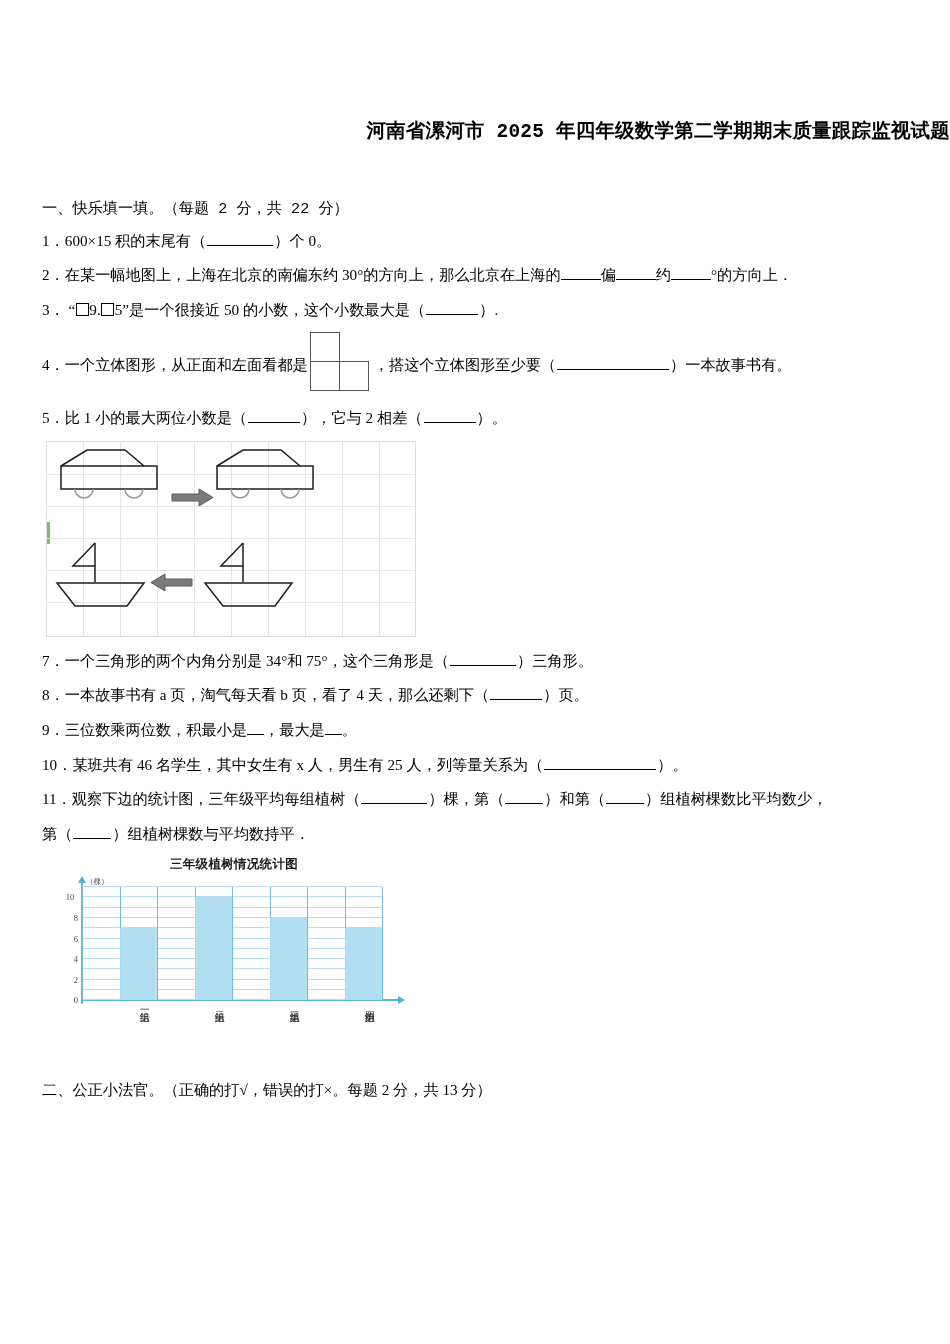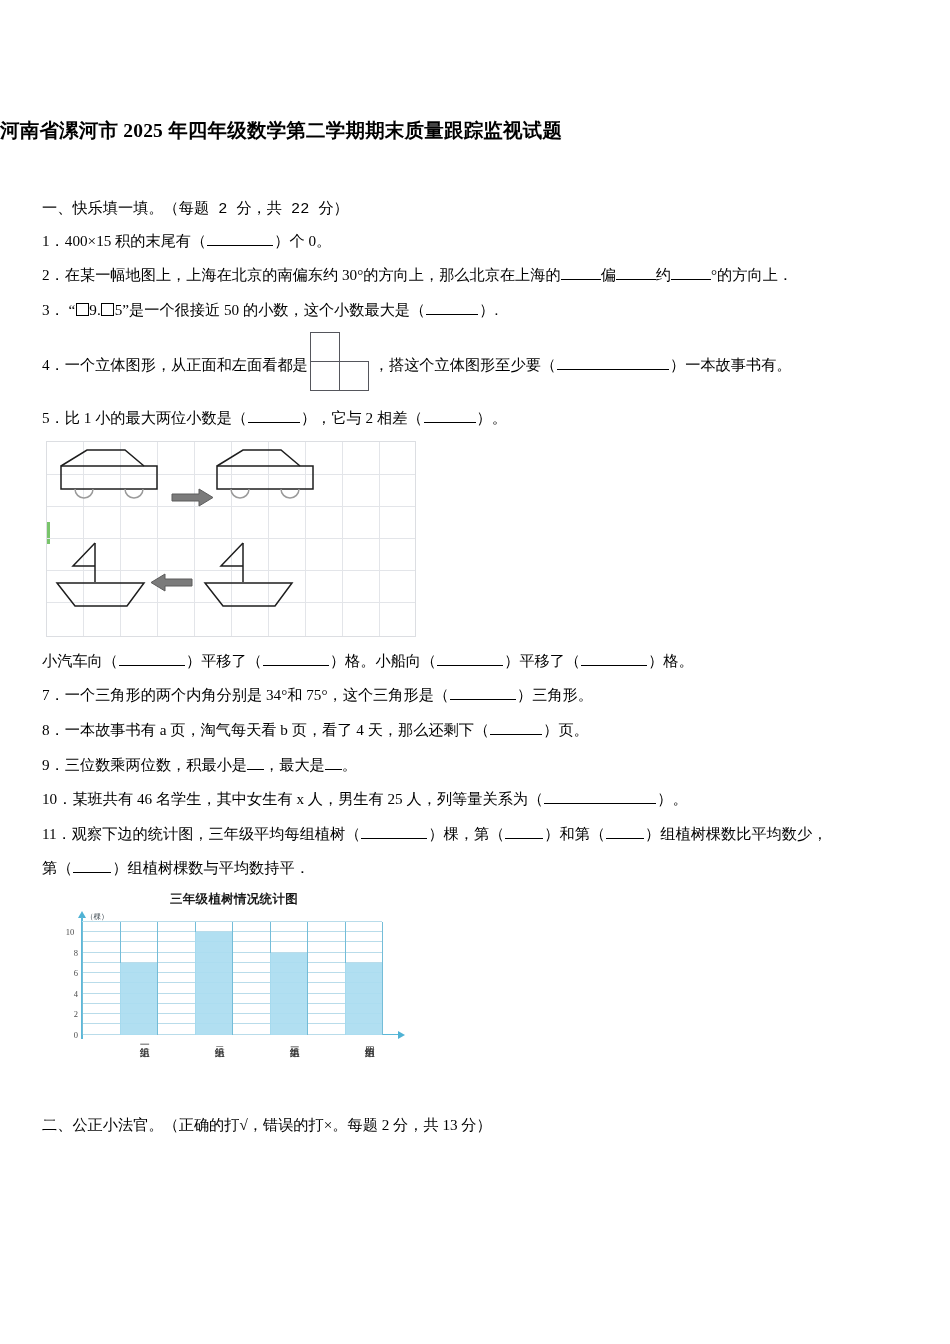--- a/index.html
+++ b/index.html
@@ -15,24 +15,24 @@
     position: relative;
     overflow: hidden;
   }
   .page {
     position: relative;
     width: 950px;
     height: 1344px;
     padding: 0;
   }
   .title {
-    font-family: Liberation Serif, serif;
+    font-family: Liberation Mono, monospace;
     font-weight: bold;
     font-size: 19.5px;
-    text-align: left;
+    text-align: right;
     margin: 0;
     position: absolute;
     left: 0;
     right: 0;
     top: 117px;
     letter-spacing: 0.2px;
   }
   .content {
     position: absolute;
     left: 42px;
@@ -266,21 +266,21 @@
 
 <div class="page">
 
   <h1 class="title">河南省漯河市 2025 年四年级数学第二学期期末质量跟踪监视试题</h1>
 
   <div class="content">
 
     <p class="q sec-head">一、快乐填一填。（每题 2 分，共 22 分）</p>
 
     <p class="q">
-      <span>1．</span><span>400×15 积的末尾有（</span><span class="blank b-l"></span><span>）个 0。</span>
+      <span>1．</span><span>600×15 积的末尾有（</span><span class="blank b-l"></span><span>）个 0。</span>
     </p>
 
     <p class="q">
       <span>2．</span><span>在某一幅地图上，上海在北京的南偏东约 30°的方向上，那么北京在上海的</span><span class="bare-blank"></span><span>偏</span><span class="bare-blank"></span><span>约</span><span class="bare-blank"></span><span>°的方向上．</span>
     </p>
 
     <p class="q">
       <span>3．</span>&nbsp;<span>“</span><span class="boxch"></span><span>9.</span><span class="boxch"></span><span>5”是一个很接近 50 的小数，这个小数最大是（</span><span class="blank b-m"></span><span>）.</span>
     </p>
 
@@ -347,23 +347,20 @@
           <path d="M196 101 L174 124 L196 124"></path>
           <path d="M158 141 L245 141 L228 164 L176 164 Z"></path>
         </g>
 
         <g>
           <path d="M145 137 L118 137 L118 132 L104 140.5 L118 149 L118 144 L145 144 Z" fill="#7b7b7b" stroke="#5c5c5c" stroke-width="1"></path>
         </g>
       </svg>
     </div>
 
-    <p class="q">
-      <span>小汽车向（</span><span class="blank b-l"></span><span>）平移了（</span><span class="blank b-l"></span><span>）格。小船向（</span><span class="blank b-l"></span><span>）平移了（</span><span class="blank b-l"></span><span>）格。</span>
-    </p>
 
     <p class="q">
       <span>7．</span><span>一个三角形的两个内角分别是 34°和 75°，这个三角形是（</span><span class="blank b-l"></span><span>）三角形。</span>
     </p>
 
     <p class="q">
       <span>8．</span><span>一本故事书有 a 页，淘气每天看 b 页，看了 4 天，那么还剩下（</span><span class="blank b-m"></span><span>）页。</span>
     </p>
 
     <p class="q">

